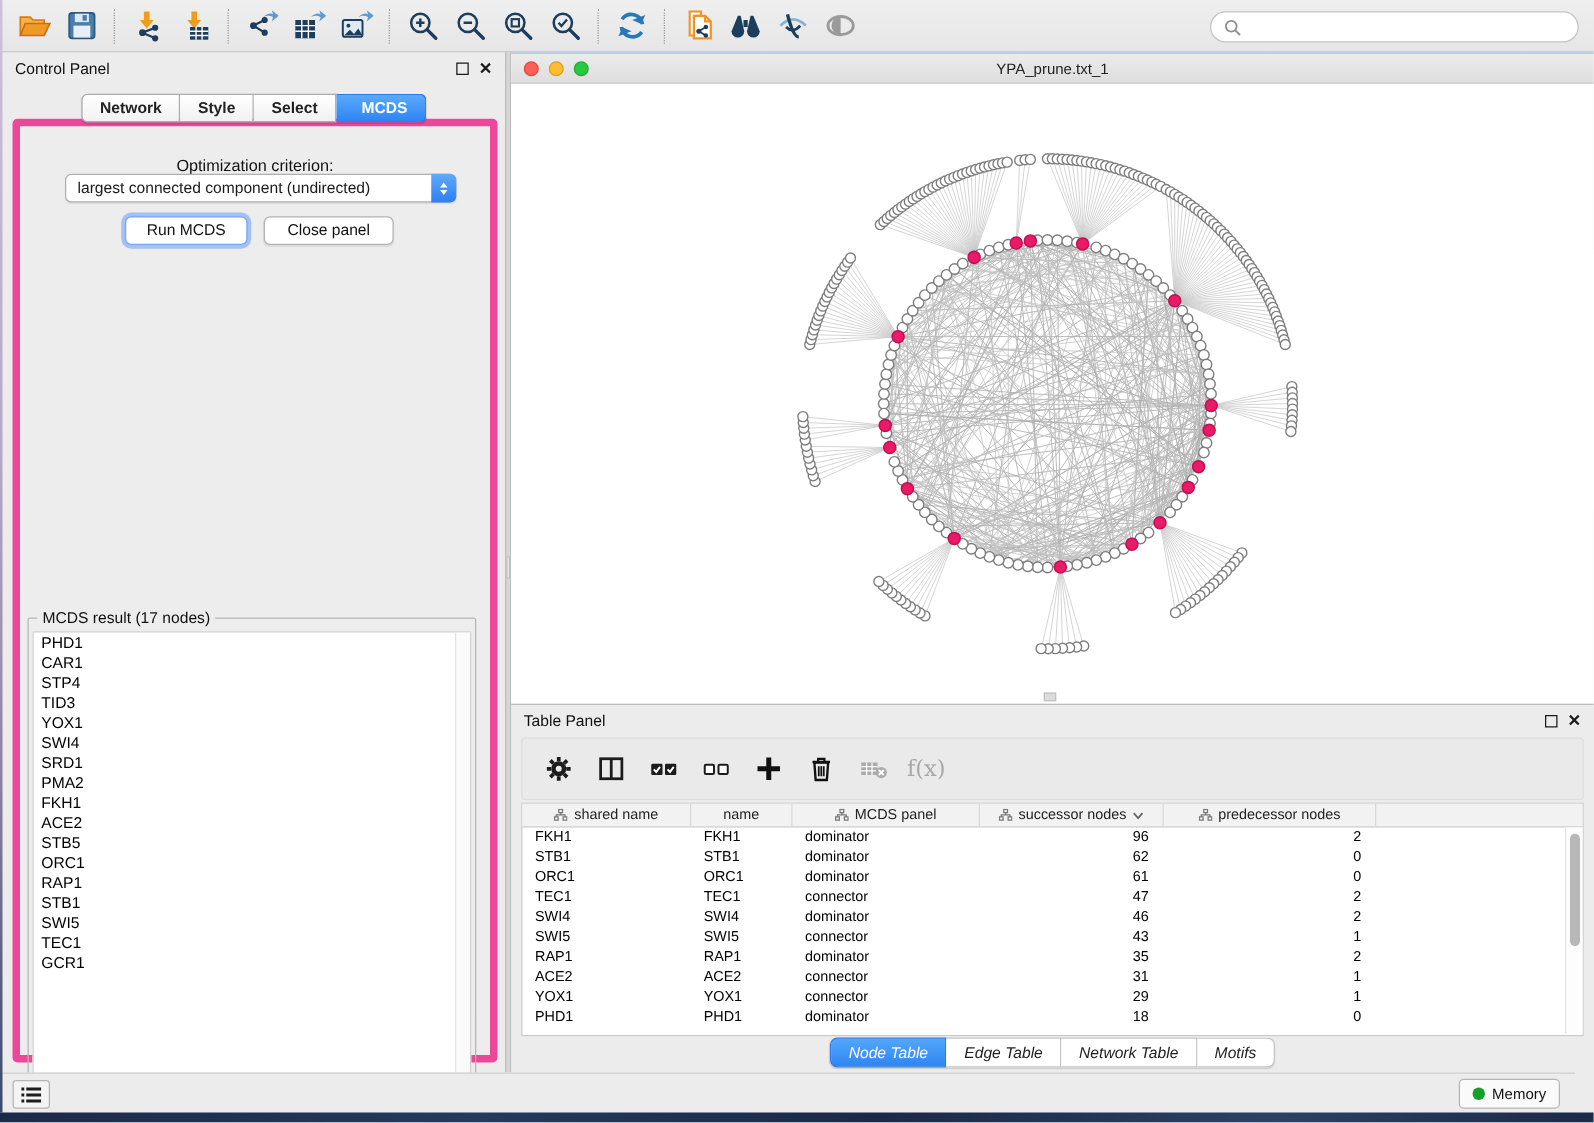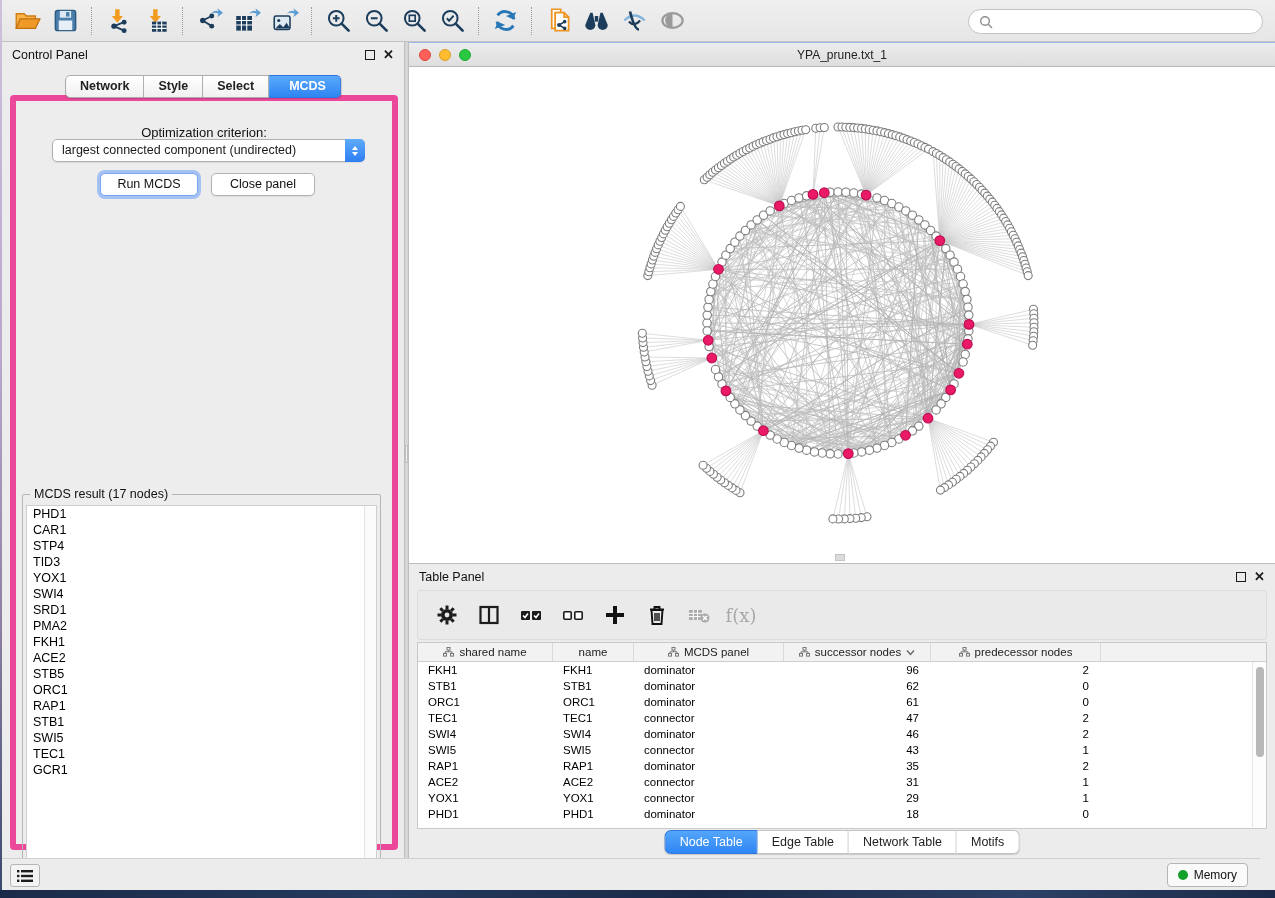--- a/index.html
+++ b/index.html
@@ -101,21 +101,21 @@
      border-right:1px solid #d9d9d9; height:100%; }
   .tp-rows { position:absolute; left:0; right:14px; top:19px; bottom:0; overflow:hidden; }
   .tr { display:flex; height:16px; align-items:center; }
   .td { font-size:11.5px; color:#000; white-space:nowrap; overflow:hidden; }
   .td.l { padding-left:10px; text-align:left; }
   .td.r { padding-right:12px; text-align:right; }
   .tp-scroll { position:absolute; top:19px; bottom:1px; right:0; width:14px; background:#fdfdfd; border-left:1px solid #e4e4e4; }
   .tp-thumb { position:absolute; top:5px; left:3px; width:8px; height:90px; border-radius:4px; background:#b8b8b8; }
 
   .tp-tabs { position:absolute; bottom:4px; left:50%; transform:translateX(-50%); display:flex;
-     border-radius:6px; box-shadow:0 1px 1px rgba(0,0,0,.15); }
+     border-radius:6px; box-shadow:0 1px 1px rgba(0,0,0,.15);font-style:italic; }
   .tp-tab { padding:4px 14px; font-size:12.5px; background:#fff; border:1px solid #c3c3c3; border-left-width:0; color:#222; }
   .tp-tab:first-child { border-left-width:1px; border-radius:6px 0 0 6px; }
   .tp-tab:last-child { border-radius:0 6px 6px 0; }
   .tp-tab.active { background:linear-gradient(#54a6fa,#2f86f4); border-color:#2d79df; color:#fff; }
 
   
   .statusbar { position:absolute; left:2px; bottom:8px; width:1258px; height:32px; background:#ececec;
      border-top:1px solid #cfcfcf; }
   .sb-left-btn { position:absolute; left:8px; top:5px; width:30px; height:23px; background:#f4f4f4;
      border:1px solid #b5b5b5; border-radius:3px; display:flex; align-items:center; justify-content:center; }

